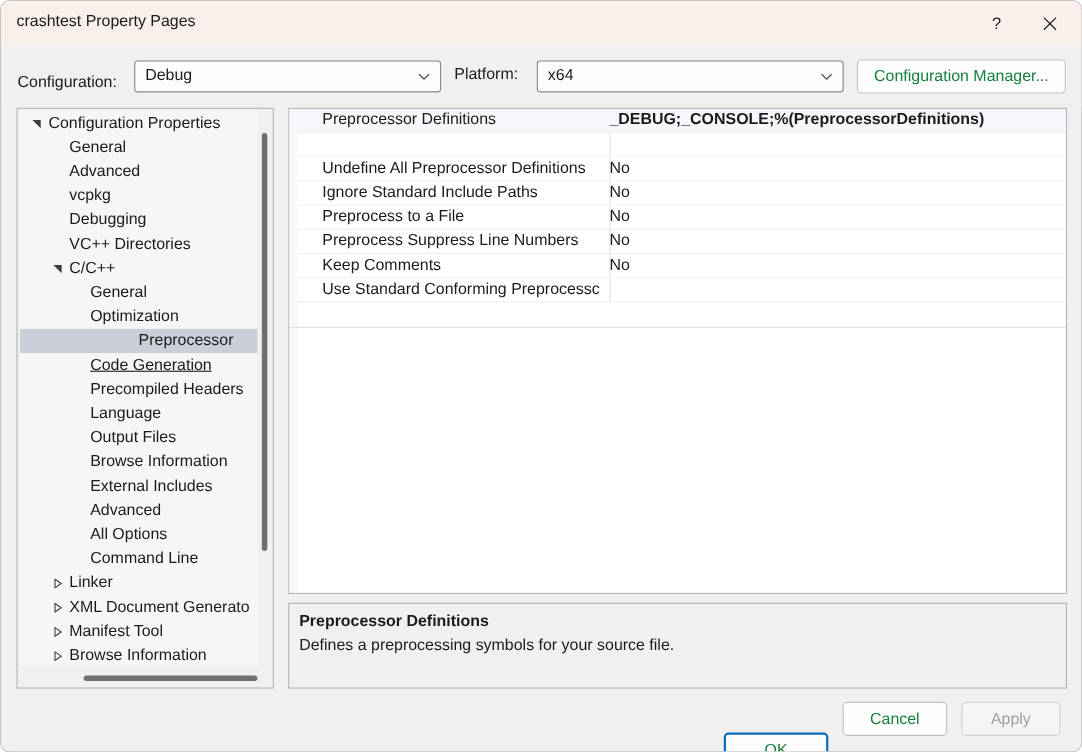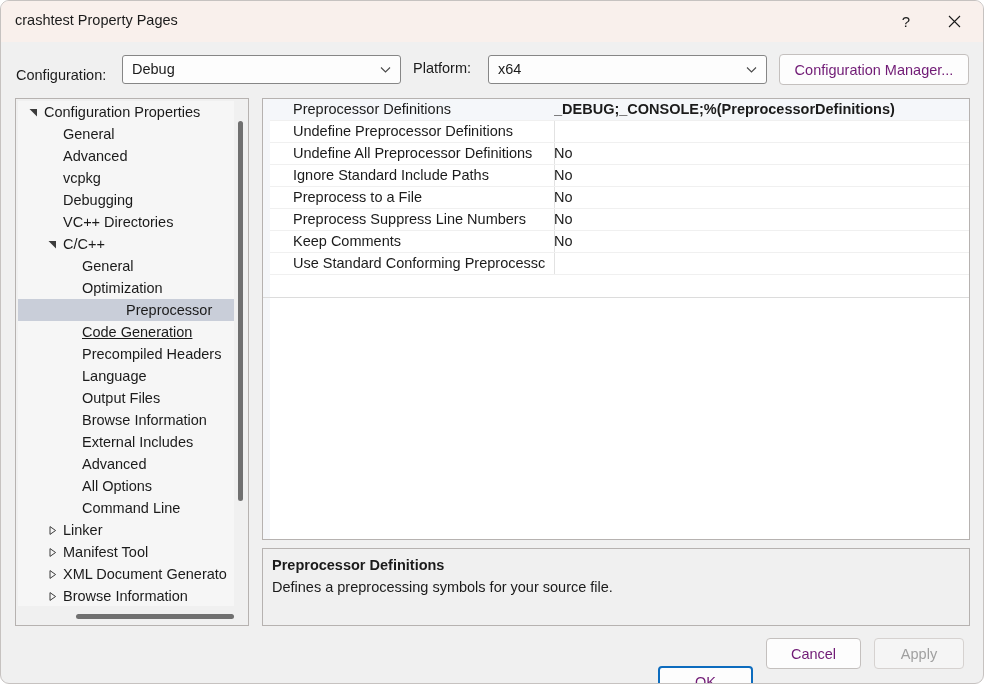--- a/index.html
+++ b/index.html
@@ -96,21 +96,21 @@
   }
   .combo .chev svg { display: block; }
 
   .btn {
     position: absolute;
     box-sizing: border-box;
     background: #fdfdfd;
     border: 1px solid #c4c0be;
     border-radius: 4px;
     font-size: 14.5px;
-    color: #701a75;
+    color: #15803d;
     display: flex;
     align-items: center;
     justify-content: center;
     white-space: nowrap;
     font-family: "Liberation Sans", sans-serif;
     cursor: default;
   }
   .btn.cfgmgr { left: 778px; top: 53px; width: 190px; height: 31px; }
 
   
@@ -408,29 +408,29 @@
             </svg>
           </span>
           <span class="tx" style="left: 45px;">Linker</span>
         </div>
         <div class="tree-item">
           <span class="tw" style="left: 27px;">
             <svg width="9" height="9" viewBox="0 0 9 9">
               <path d="M2 0.6 L7.6 4.5 L2 8.4 Z" fill="none" stroke="#3c3c3c" stroke-width="1"></path>
             </svg>
           </span>
-          <span class="tx" style="left: 45px;">Manifest Tool</span>
+          <span class="tx" style="left: 45px;">XML Document Generato</span>
         </div>
         <div class="tree-item">
           <span class="tw" style="left: 27px;">
             <svg width="9" height="9" viewBox="0 0 9 9">
               <path d="M2 0.6 L7.6 4.5 L2 8.4 Z" fill="none" stroke="#3c3c3c" stroke-width="1"></path>
             </svg>
           </span>
-          <span class="tx" style="left: 45px;">XML Document Generato</span>
+          <span class="tx" style="left: 45px;">Manifest Tool</span>
         </div>
         <div class="tree-item">
           <span class="tw" style="left: 27px;">
             <svg width="9" height="9" viewBox="0 0 9 9">
               <path d="M2 0.6 L7.6 4.5 L2 8.4 Z" fill="none" stroke="#3c3c3c" stroke-width="1"></path>
             </svg>
           </span>
           <span class="tx" style="left: 45px;">Browse Information</span>
         </div>
       </div>
@@ -445,21 +445,20 @@
   <div class="gridpanel">
     <div class="grid-margin"></div>
     <div class="grid-rows" id="grid-rows">
         <div class="grid-row selected">
           <div class="grid-divider"></div>
           <div class="gname">Preprocessor Definitions</div>
           <div class="gval">_DEBUG;_CONSOLE;%(PreprocessorDefinitions)</div>
         </div>
         <div class="grid-row">
           <div class="grid-divider"></div>
-          <div class="gname">Undefine Preprocessor Definitions</div>
           <div class="gval"></div>
         </div>
         <div class="grid-row">
           <div class="grid-divider"></div>
           <div class="gname">Undefine All Preprocessor Definitions</div>
           <div class="gval">No</div>
         </div>
         <div class="grid-row">
           <div class="grid-divider"></div>
           <div class="gname">Ignore Standard Include Paths</div>

